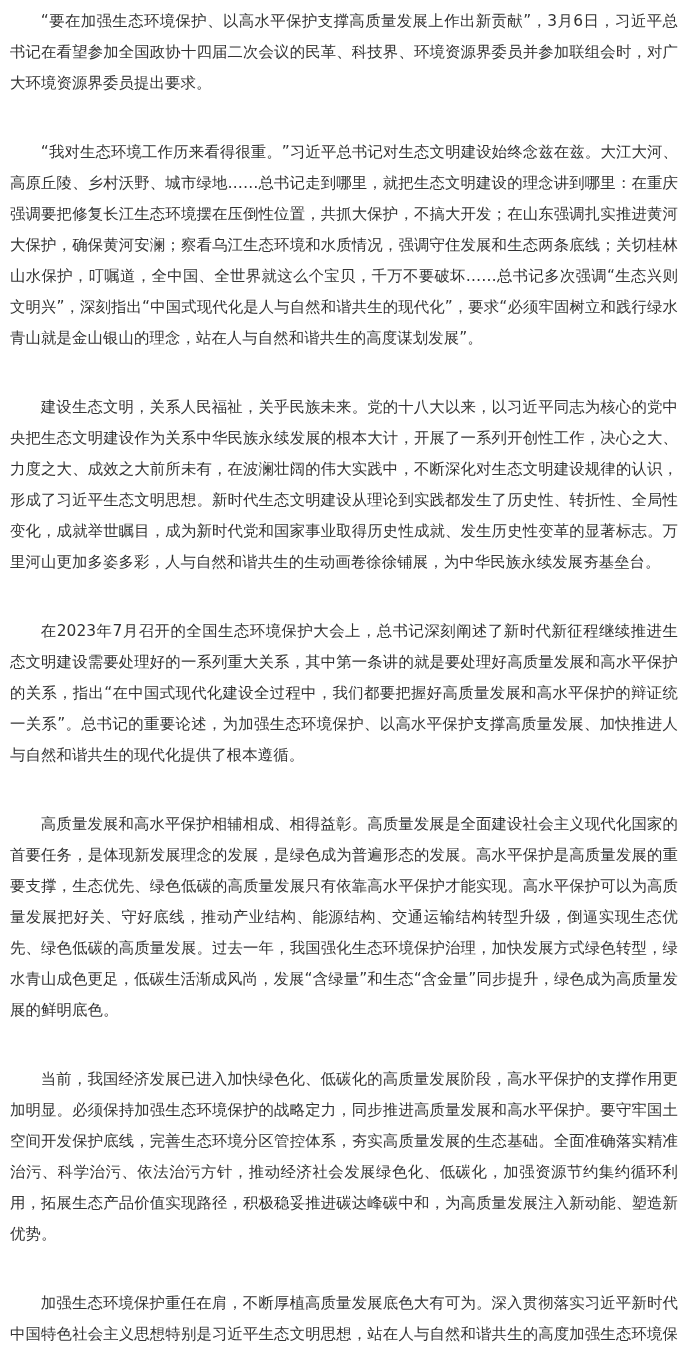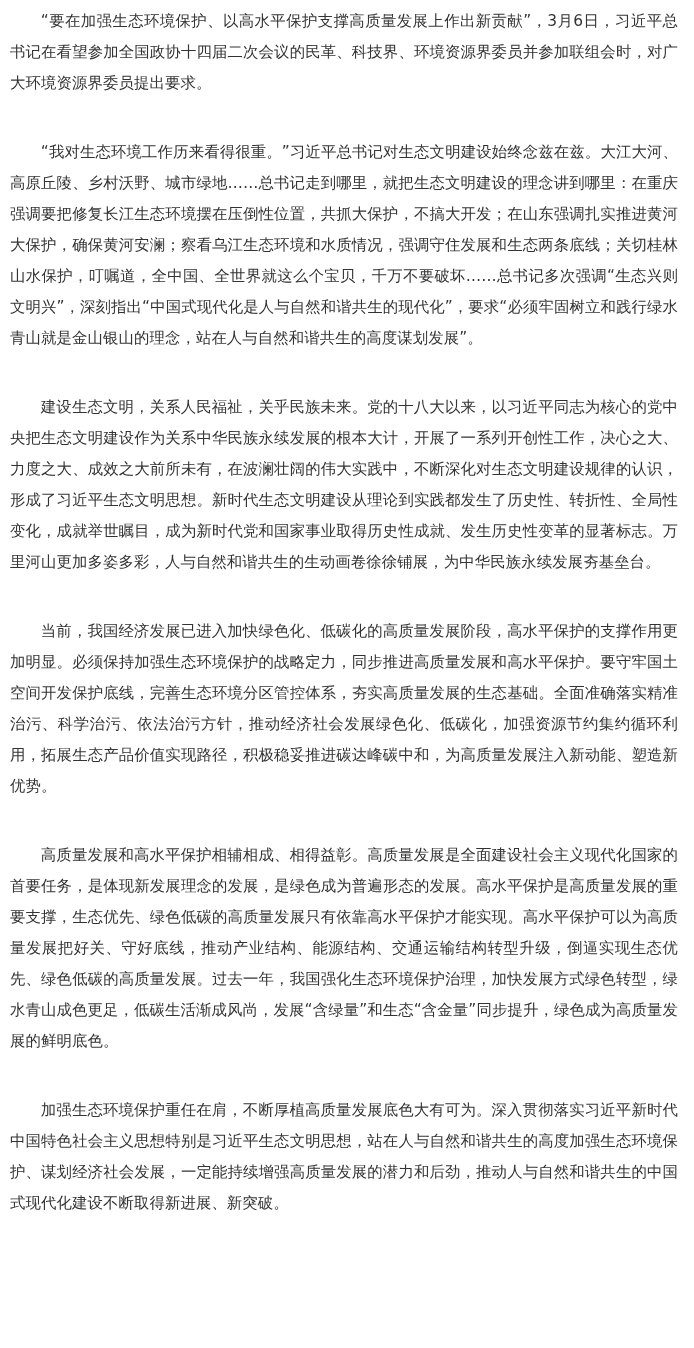--- a/index.html
+++ b/index.html
@@ -29,17 +29,18 @@
     word-break: break-all;
   }
 </style>
 </head>
 <body>
 
 <div class="article">
   <p class="para">“要在加强生态环境保护、以高水平保护支撑高质量发展上作出新贡献”，3月6日，习近平总书记在看望参加全国政协十四届二次会议的民革、科技界、环境资源界委员并参加联组会时，对广大环境资源界委员提出要求。</p>
   <p class="para">“我对生态环境工作历来看得很重。”习近平总书记对生态文明建设始终念兹在兹。大江大河、高原丘陵、乡村沃野、城市绿地……总书记走到哪里，就把生态文明建设的理念讲到哪里：在重庆强调要把修复长江生态环境摆在压倒性位置，共抓大保护，不搞大开发；在山东强调扎实推进黄河大保护，确保黄河安澜；察看乌江生态环境和水质情况，强调守住发展和生态两条底线；关切桂林山水保护，叮嘱道，全中国、全世界就这么个宝贝，千万不要破坏……总书记多次强调“生态兴则文明兴”，深刻指出“中国式现代化是人与自然和谐共生的现代化”，要求“必须牢固树立和践行绿水青山就是金山银山的理念，站在人与自然和谐共生的高度谋划发展”。</p>
   <p class="para">建设生态文明，关系人民福祉，关乎民族未来。党的十八大以来，以习近平同志为核心的党中央把生态文明建设作为关系中华民族永续发展的根本大计，开展了一系列开创性工作，决心之大、力度之大、成效之大前所未有，在波澜壮阔的伟大实践中，不断深化对生态文明建设规律的认识，形成了习近平生态文明思想。新时代生态文明建设从理论到实践都发生了历史性、转折性、全局性变化，成就举世瞩目，成为新时代党和国家事业取得历史性成就、发生历史性变革的显著标志。万里河山更加多姿多彩，人与自然和谐共生的生动画卷徐徐铺展，为中华民族永续发展夯基垒台。</p>
+  <p class="para">在2023年7月召开的全国生态环境保护大会上，总书记深刻阐述了新时代新征程继续推进生态文明建设需要处理好的一系列重大关系，其中第一条讲的就是要处理好高质量发展和高水平保护的关系，指出“在中国式现代化建设全过程中，我们都要把握好高质量发展和高水平保护的辩证统一关系”。总书记的重要论述，为加强生态环境保护、以高水平保护支撑高质量发展、加快推进人与自然和谐共生的现代化提供了根本遵循。</p>
+  <p class="para">高质量发展和高水平保护相辅相成、相得益彰。高质量发展是全面建设社会主义现代化国家的首要任务，是体现新发展理念的发展，是绿色成为普遍形态的发展。高水平保护是高质量发展的重要支撑，生态优先、绿色低碳的高质量发展只有依靠高水平保护才能实现。高水平保护可以为高质量发展把好关、守好底线，推动产业结构、能源结构、交通运输结构转型升级，倒逼实现生态优先、绿色低碳的高质量发展。过去一年，我国强化生态环境保护治理，加快发展方式绿色转型，绿水青山成色更足，低碳生活渐成风尚，发展“含绿量”和生态“含金量”同步提升，绿色成为高质量发展的鲜明底色。</p>
   <p class="para">当前，我国经济发展已进入加快绿色化、低碳化的高质量发展阶段，高水平保护的支撑作用更加明显。必须保持加强生态环境保护的战略定力，同步推进高质量发展和高水平保护。要守牢国土空间开发保护底线，完善生态环境分区管控体系，夯实高质量发展的生态基础。全面准确落实精准治污、科学治污、依法治污方针，推动经济社会发展绿色化、低碳化，加强资源节约集约循环利用，拓展生态产品价值实现路径，积极稳妥推进碳达峰碳中和，为高质量发展注入新动能、塑造新优势。</p>
-  <p class="para">高质量发展和高水平保护相辅相成、相得益彰。高质量发展是全面建设社会主义现代化国家的首要任务，是体现新发展理念的发展，是绿色成为普遍形态的发展。高水平保护是高质量发展的重要支撑，生态优先、绿色低碳的高质量发展只有依靠高水平保护才能实现。高水平保护可以为高质量发展把好关、守好底线，推动产业结构、能源结构、交通运输结构转型升级，倒逼实现生态优先、绿色低碳的高质量发展。过去一年，我国强化生态环境保护治理，加快发展方式绿色转型，绿水青山成色更足，低碳生活渐成风尚，发展“含绿量”和生态“含金量”同步提升，绿色成为高质量发展的鲜明底色。</p>
   <p class="para">加强生态环境保护重任在肩，不断厚植高质量发展底色大有可为。深入贯彻落实习近平新时代中国特色社会主义思想特别是习近平生态文明思想，站在人与自然和谐共生的高度加强生态环境保护、谋划经济社会发展，一定能持续增强高质量发展的潜力和后劲，推动人与自然和谐共生的中国式现代化建设不断取得新进展、新突破。</p>
 
 </div>
 
 </body></html>

